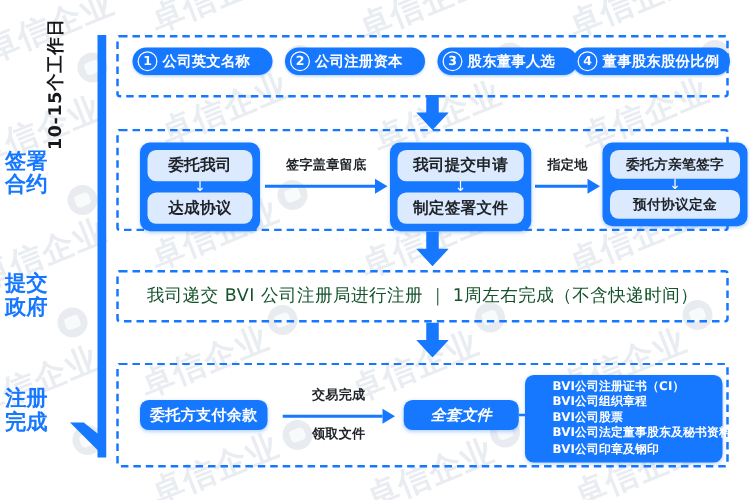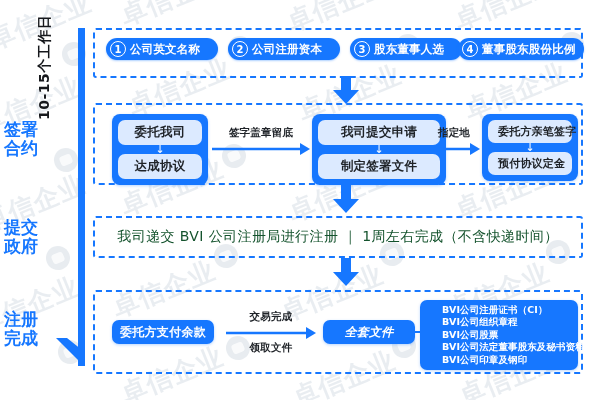--- a/index.html
+++ b/index.html
@@ -381,35 +381,35 @@
     </div>
 
     <div class="h-arrow" style="left:212px; top:141px; width:98px;">
       <svg width="98" height="14" viewBox="0 0 98 14">
         <line x1="0" y1="7" x2="88" y2="7" stroke="#1677ff" stroke-width="2.4"></line>
         <polygon points="88,1 98,7 88,13" fill="#1677ff"></polygon>
       </svg>
     </div>
     <div class="h-arrow-label" style="left:212px; top:126px; width:98px;">签字盖章留底</div>
 
-    <div class="group-card" style="left:312px; width:134px;align-items:center;">
+    <div class="group-card" style="left:312px; width:113px;align-items:center;">
       <div class="inner-pill">我司提交申请</div>
       <div class="inner-down-arrow">↓</div>
       <div class="inner-pill">制定签署文件</div>
     </div>
 
     <div class="h-arrow" style="left:428px; top:141px; width:52px;">
       <svg width="52" height="14" viewBox="0 0 52 14">
         <line x1="0" y1="7" x2="42" y2="7" stroke="#1677ff" stroke-width="2.4"></line>
         <polygon points="42,1 52,7 42,13" fill="#1677ff"></polygon>
       </svg>
     </div>
     <div class="h-arrow-label" style="left:424px; top:126px; width:60px;">指定地</div>
 
-    <div class="group-card" style="left:482px; width:96px;">
+    <div class="group-card" style="left:482px; width:116px;">
       <div class="inner-pill" style="font-size:11px;">委托方亲笔签字</div>
       <div class="inner-down-arrow">↓</div>
       <div class="inner-pill" style="font-size:11px;">预付协议定金</div>
     </div>
 
     <div class="section-arrow" id="arrow-2">
       <svg width="26" height="28" viewBox="0 0 26 28">
         <polygon points="8,0 18,0 18,14 26,14 13,28 0,14 8,14" fill="#1677ff"></polygon>
       </svg>
     </div>

